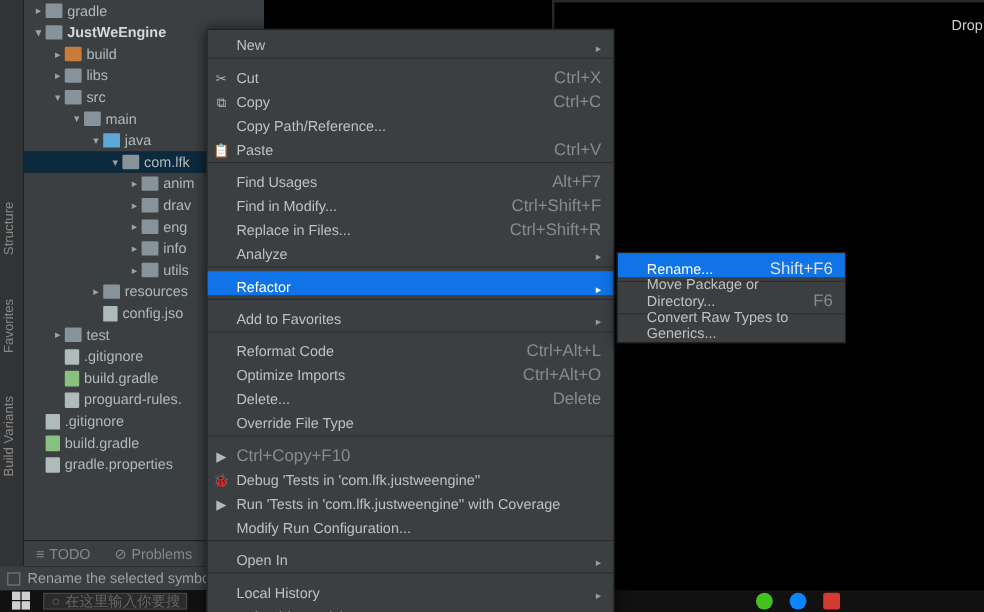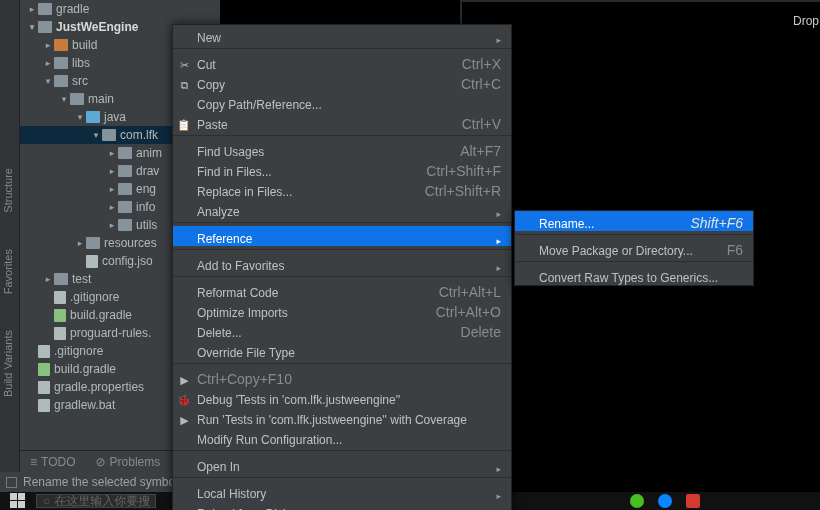--- a/index.html
+++ b/index.html
@@ -21,26 +21,26 @@
 .bottom-bar { position: absolute; left: 20px; bottom: 38px; width: 440px; height: 22px; background: #3c3f41; border-top: 1px solid #222; display: flex; align-items: center; color: #888; }
 .bottom-item { display: flex; align-items: center; padding: 0 10px; gap: 4px; cursor: pointer; }
 .status-bar { position: absolute; left: 0; bottom: 18px; width: 460px; height: 20px; background: #3c3f41; display: flex; align-items: center; padding-left: 6px; color: #a0a0a0; }
 .status-bar .cb { width: 11px; height: 11px; border: 1px solid #777; margin-right: 6px; }
 .taskbar { position: absolute; left: 0; bottom: 0; width: 820px; height: 18px; background: #111; display: flex; align-items: center; }
 .win-icon { width: 16px; height: 16px; margin: 0 10px; display: grid; grid-template-columns: 7px 7px; grid-template-rows: 7px 7px; gap: 1px; }
 .win-icon div { background: #cfcfcf; }
 .searchbox { width: 120px; height: 14px; background: #2b2b2b; border: 1px solid #444; padding-left: 6px; color: #666; font-size: 10px; display: flex; align-items: center; gap: 4px; }
 .ctx-menu { position: absolute; background: #3c3f41; border: 1px solid #222; box-shadow: 0 0 10px rgba(0,0,0,0.7); }
 .ctx1 { left: 172px; top: 24px; width: 340px; }
-.ctx2 { left: 514px; top: 210px; width: 240px; }
+.ctx2 { left: 514px; top: 210px; width: 191px; }
 .ctx-row { display: flex; align-items: flex-end; height: 20px; padding: 0 10px 0 24px; color: #c0c0c0; cursor: pointer; position: relative; }
 .ctx-row.hl { background: #1073e8; color: #fff; }
 .ctx-row .label { flex: 1; }
 .ctx-row .sc { color: #8a8a8a; font-size: 14px; }
-.ctx-row.hl .sc { color: #e0e0e0; font-style: italic; }
+.ctx-row.hl .sc { color: #e0e0e0; }
 .ctx-row .sub { font-size: 9px; color: #999; }
 .ctx-row.hl .sub { color: #fff; }
 .ctx-row .icn { position: absolute; left: 5px; width: 13px; height: 13px; display: flex; align-items: center; justify-content: center; color: #afbaba; font-size: 11px; }
 .ctx-sep { height: 1px; background: #2e2e2e; margin: 3px 0; }
 .right-dark { position: absolute; left: 460px; top: 0; width: 360px; height: 492px; background: #000; border-left: 2px solid #2a2a2a; border-top: 2px solid #2a2a2a; }
 .drop-lbl { position: absolute; right: 1px; top: 14px; color: #ccc; }
 .task-icons { position: absolute; right: 120px; bottom: 0; display: flex; gap: 14px; align-items: center; height: 18px; }
 .task-icons span { width: 14px; height: 14px; border-radius: 7px; display: inline-block; }
 </style>
 </head>
@@ -159,25 +159,20 @@
     <div class="tree-row indent0">
       <span class="arrow"></span>
       <span class="icon-file gradle"></span>
       <span>build.gradle</span>
     </div>
     <div class="tree-row indent0">
       <span class="arrow"></span>
       <span class="icon-file "></span>
       <span>gradle.properties</span>
     </div>
-    <div class="tree-row indent0">
-      <span class="arrow"></span>
-      <span class="icon-file "></span>
-      <span>gradlew.bat</span>
-    </div>
   </div>
 
 <div class="bottom-bar">
   <div class="bottom-item">≡ <span>TODO</span></div>
   <div class="bottom-item">⊘ <span>Problems</span></div>
 </div>
 
 <div class="status-bar">
   <span class="cb"></span>
   <span>Rename the selected symbol</span>
@@ -224,34 +219,34 @@
       <span class="icn">📋</span>
       <span class="label">Paste</span>
       <span class="sc">Ctrl+V</span>
     </div>
     <div class="ctx-sep"></div>
     <div class="ctx-row">
       <span class="label">Find Usages</span>
       <span class="sc">Alt+F7</span>
     </div>
     <div class="ctx-row">
-      <span class="label">Find in Files...</span>
+      <span class="label">Find in Modify...</span>
       <span class="sc">Ctrl+Shift+F</span>
     </div>
     <div class="ctx-row">
       <span class="label">Replace in Files...</span>
       <span class="sc">Ctrl+Shift+R</span>
     </div>
     <div class="ctx-row">
       <span class="label">Analyze</span>
       <span class="sub">▸</span>
     </div>
     <div class="ctx-sep"></div>
     <div class="ctx-row hl">
-      <span class="label">Reference</span>
+      <span class="label">Refactor</span>
       <span class="sub">▸</span>
     </div>
     <div class="ctx-sep"></div>
     <div class="ctx-row">
       <span class="label">Add to Favorites</span>
       <span class="sub">▸</span>
     </div>
     <div class="ctx-sep"></div>
     <div class="ctx-row">
       <span class="label">Reformat Code</span>

